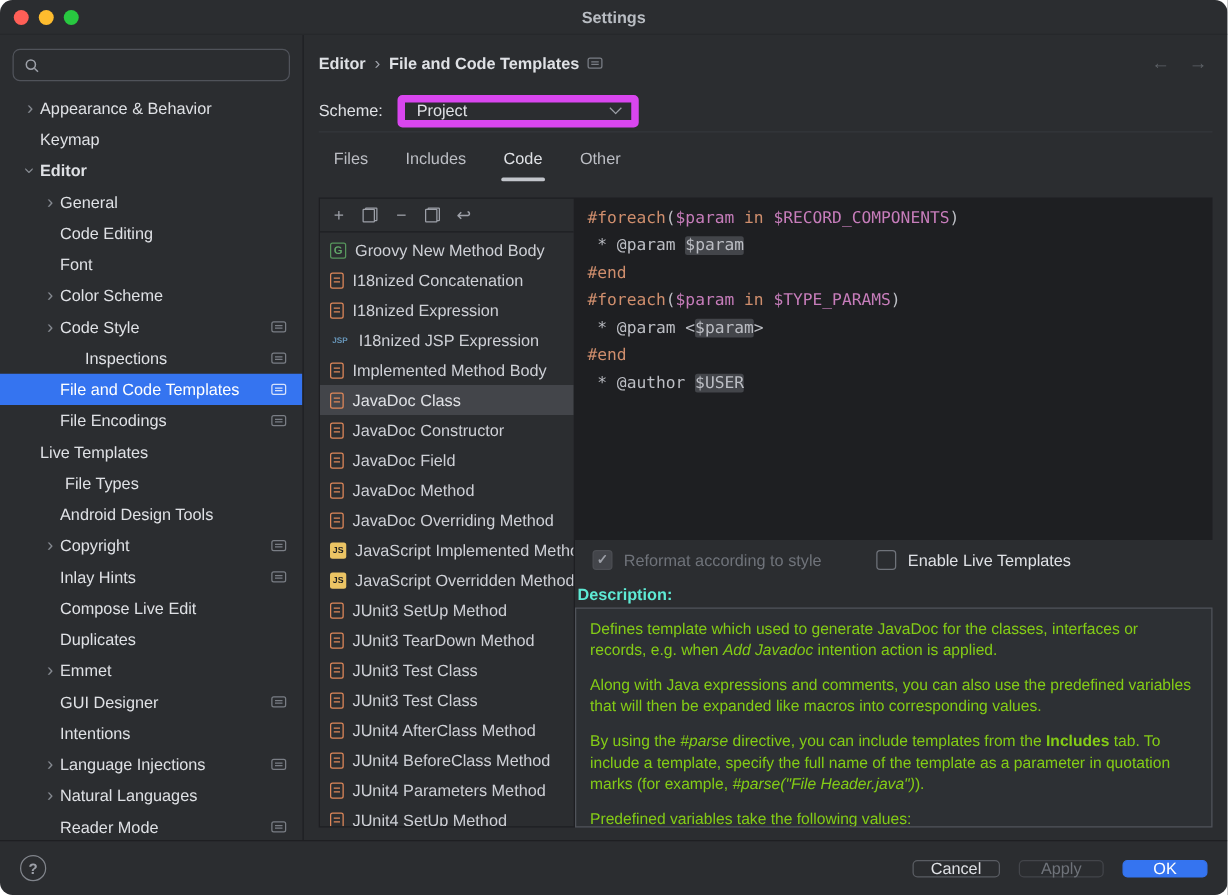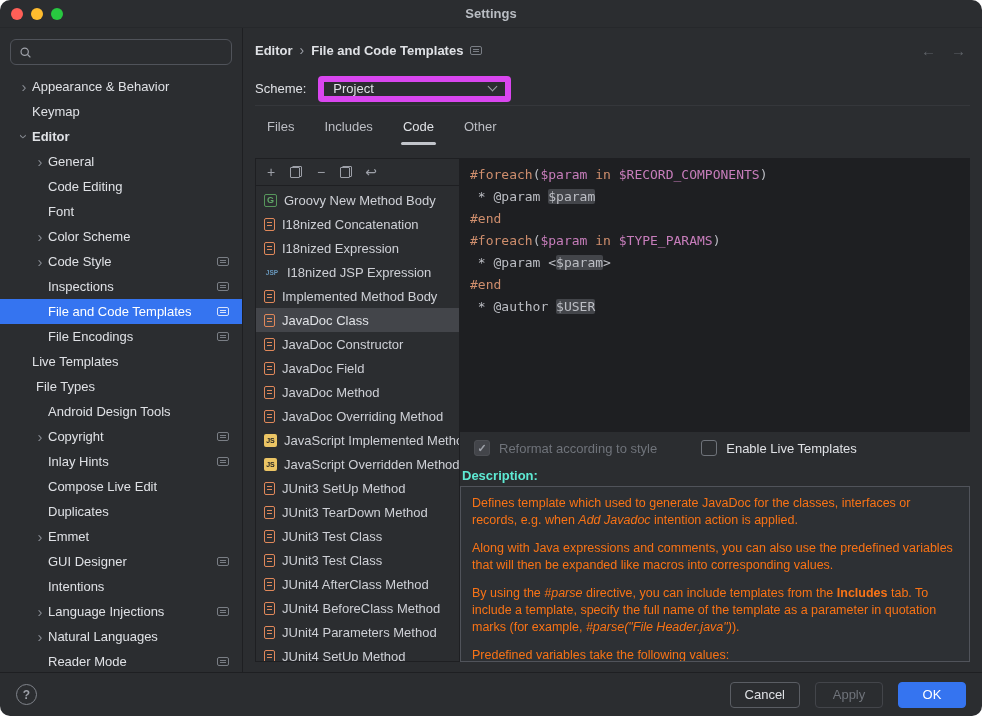--- a/index.html
+++ b/index.html
@@ -89,32 +89,32 @@
   .cb { display: flex; align-items: center; gap: 9px; }
   .cb-box { width: 16px; height: 16px; border: 1.5px solid #6f737a; border-radius: 3px; flex: none;
             display: flex; align-items: center; justify-content: center; }
   .cb-box .mark { display: none; font-size: 11px; font-weight: 700; color: #9da0a8; line-height: 1; }
   .cb-box.checked { background: #43454a; border-color: #4c4e53; }
   .cb-box.checked .mark { display: block; }
   .cb.disabled .cb-label { color: #6f737a; }
 
   .desc-label { height: 22px; flex: none; display: flex; align-items: center; padding-left: 2px; color: #5eead4; font-weight: bold; }
   .desc-box { flex: 1; min-height: 0; border: 1px solid #50535a; background: #2d3034; padding: 8px 11px;
-              overflow: hidden; color: #f97316; font-size: 12.5px; line-height: 17px; }
+              overflow: hidden; color: #84cc16; font-size: 12.5px; line-height: 17px; }
   .desc-p { margin: 0 0 11px 0; }
   .desc-p:last-child { margin-bottom: 0; }
   .it { font-style: italic; }
   .bd { font-weight: 700; }
 
   
   .footer { height: 44px; flex: none; border-top: 1px solid #1e1f22; display: flex; align-items: center; padding: 0 16px; }
   .help { width: 21px; height: 21px; border: 1.5px solid #80848b; border-radius: 50%; color: #9da0a8;
           display: flex; align-items: center; justify-content: center; font-size: 12px; font-weight: 700; }
   .btns { margin-left: auto; display: flex; gap: 15px; }
-  .btn { min-width: 68px; height: 26px; border-radius: 4px; display: flex; align-items: center; justify-content: center;
+  .btn { min-width: 68px; height: 14px; border-radius: 4px; display: flex; align-items: center; justify-content: center;
          padding: 0 14px; font: 13px "Liberation Sans", sans-serif; background: transparent; cursor: default; }
   .btn-cancel { border: 1px solid #5a5d63; color: #dfe1e5; }
   .btn-apply { border: 1px solid #43454a; color: #6f737a; }
   .btn-ok { border: 1px solid #3574f0; background: #3574f0; color: #ffffff; }
 </style>
 </head>
 <body>
 
 <div class="window">
 
@@ -164,40 +164,40 @@
           </div>
           <div class="tree-row" style="padding-left: 32px;">
             <span class="chev">›</span>
             <span class="tree-label">Color Scheme</span>
           </div>
           <div class="tree-row" style="padding-left: 32px;">
             <span class="chev">›</span>
             <span class="tree-label">Code Style</span>
             <span class="monitor"></span>
           </div>
-          <div class="tree-row" style="padding-left: 32px;">
+          <div class="tree-row" style="padding-left: 32px; margin-left: 20px;">
             <span class="chev nochev">›</span>
             <span class="tree-label">Inspections</span>
             <span class="monitor"></span>
           </div>
           <div class="tree-row selected" style="padding-left: 32px;">
             <span class="chev nochev">›</span>
             <span class="tree-label">File and Code Templates</span>
             <span class="monitor"></span>
           </div>
           <div class="tree-row" style="padding-left: 32px;">
             <span class="chev nochev">›</span>
             <span class="tree-label">File Encodings</span>
             <span class="monitor"></span>
           </div>
           <div class="tree-row" style="padding-left: 16px;">
             <span class="chev nochev">›</span>
             <span class="tree-label">Live Templates</span>
           </div>
-          <div class="tree-row" style="padding-left: 20px;">
+          <div class="tree-row" style="padding-left: 36px;">
             <span class="chev nochev">›</span>
             <span class="tree-label">File Types</span>
           </div>
           <div class="tree-row" style="padding-left: 32px;">
             <span class="chev nochev">›</span>
             <span class="tree-label">Android Design Tools</span>
           </div>
           <div class="tree-row" style="padding-left: 32px;">
             <span class="chev">›</span>
             <span class="tree-label">Copyright</span>

